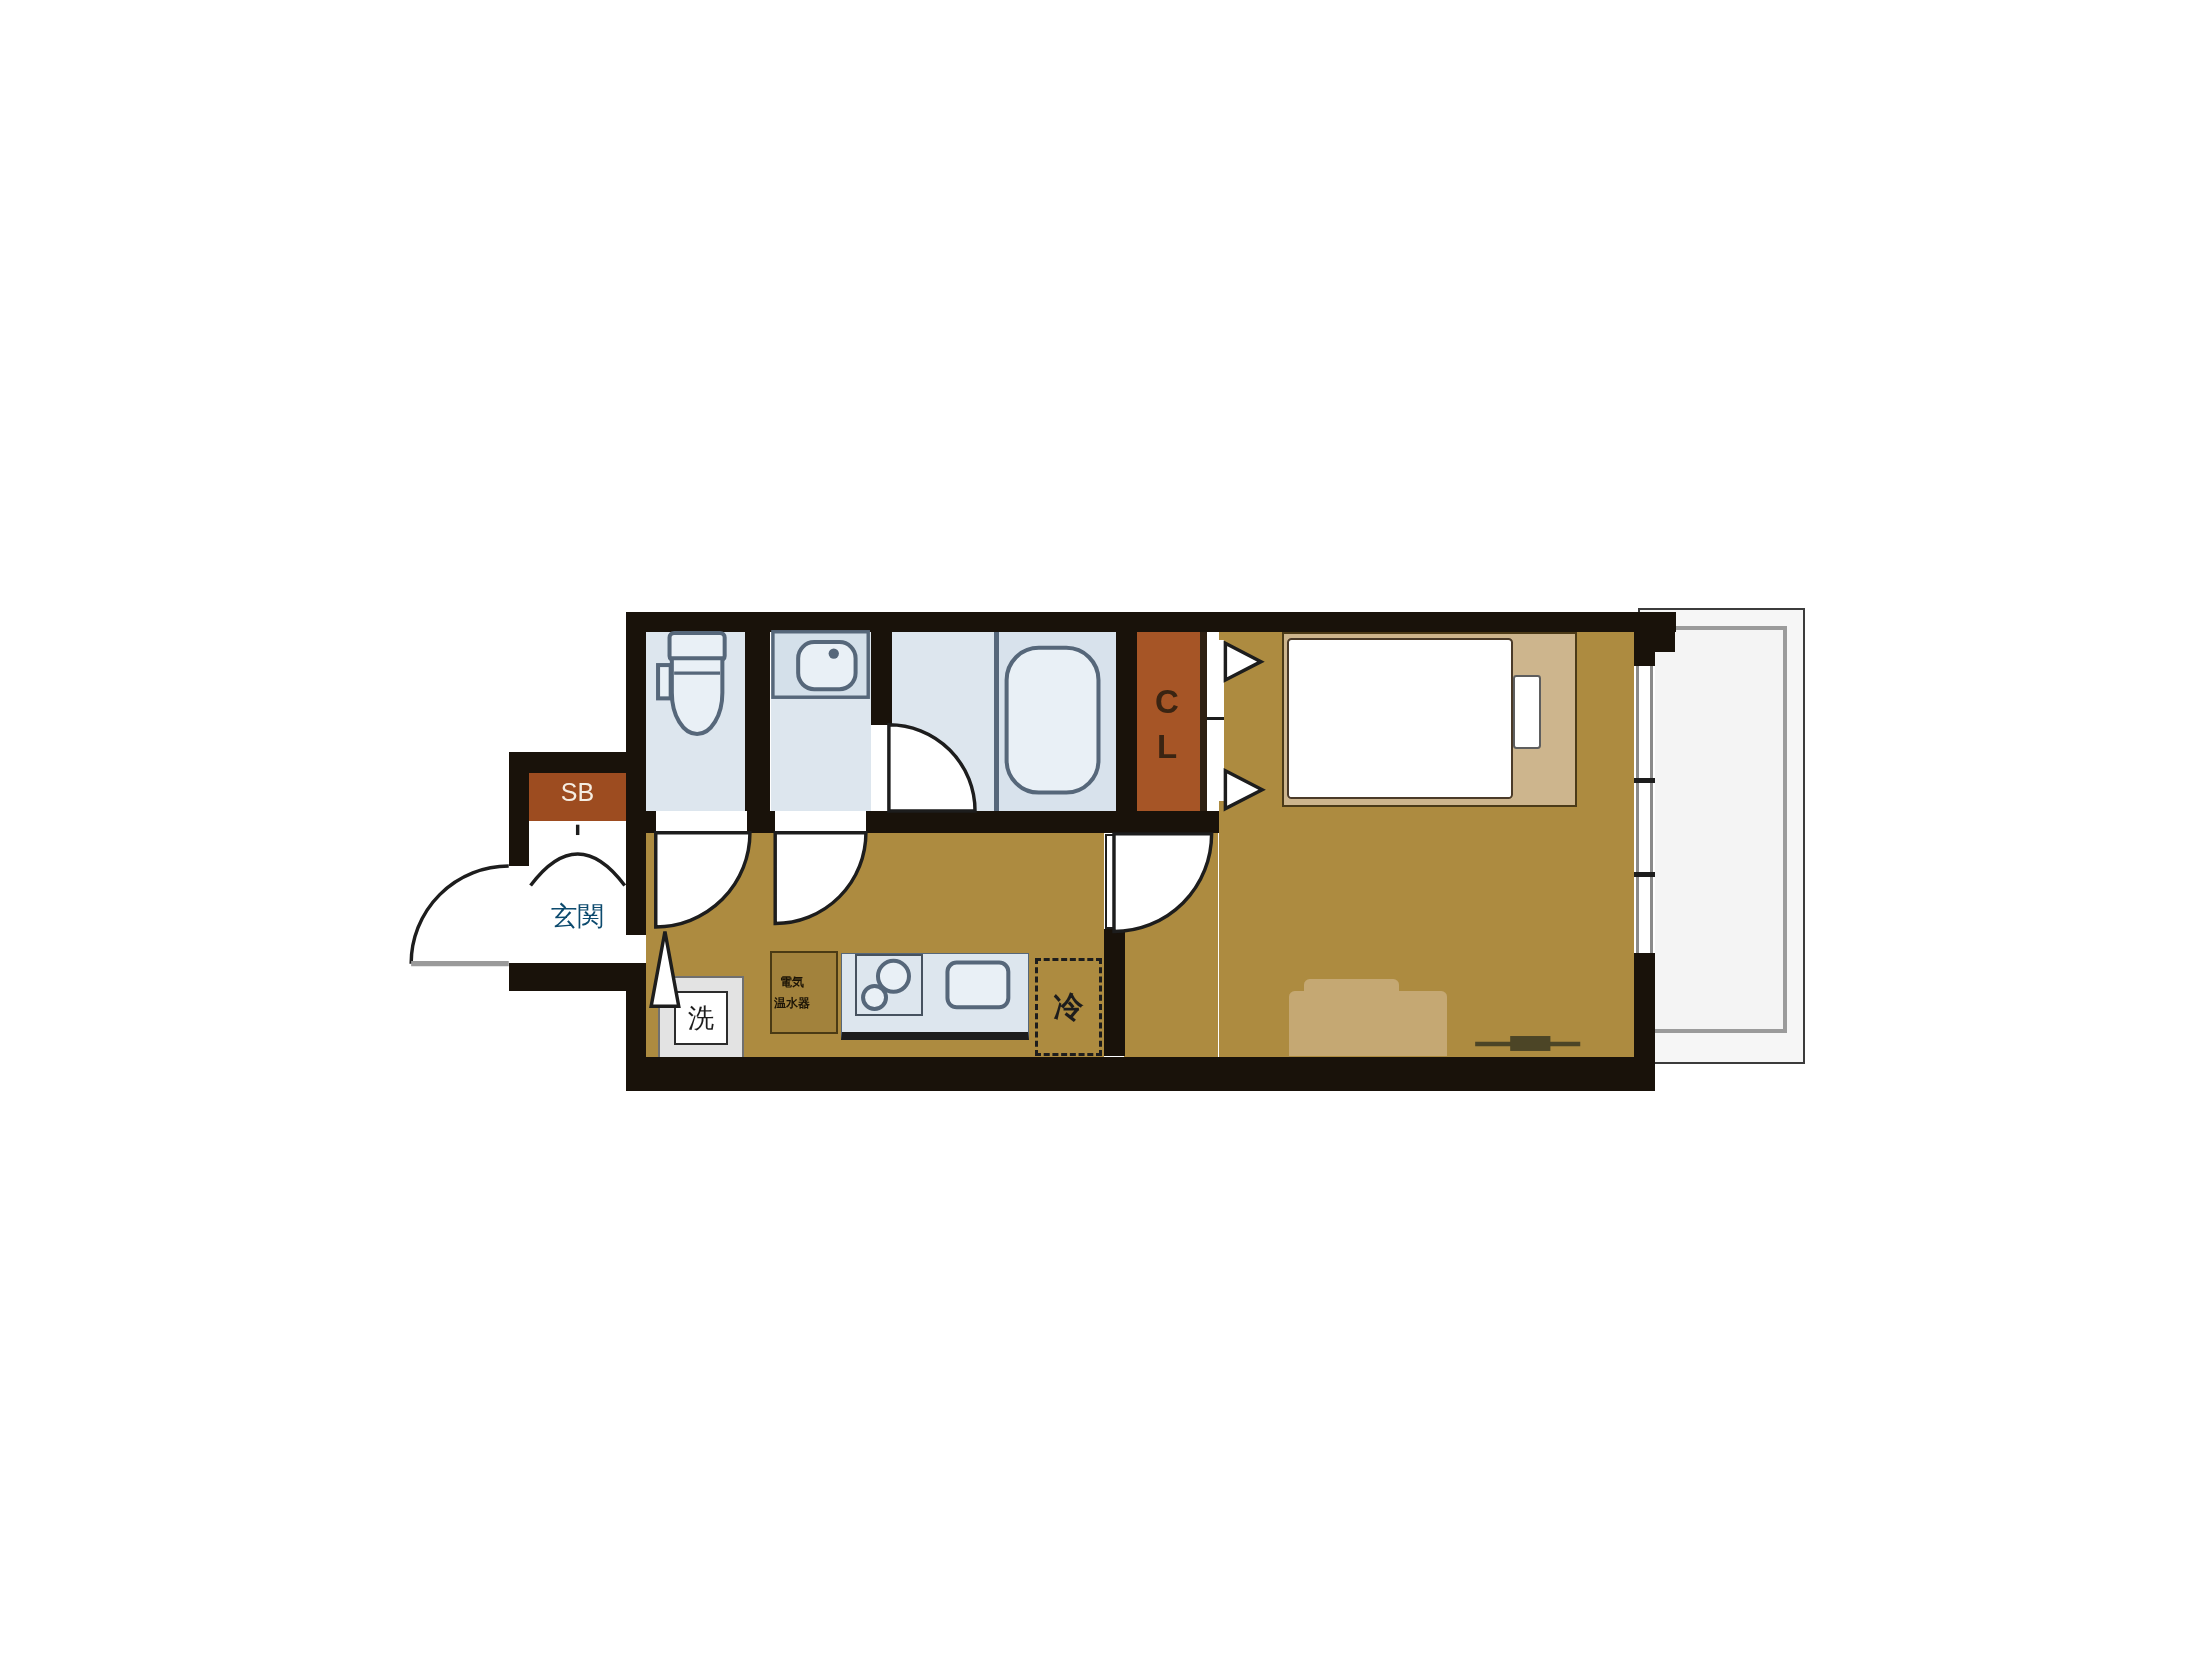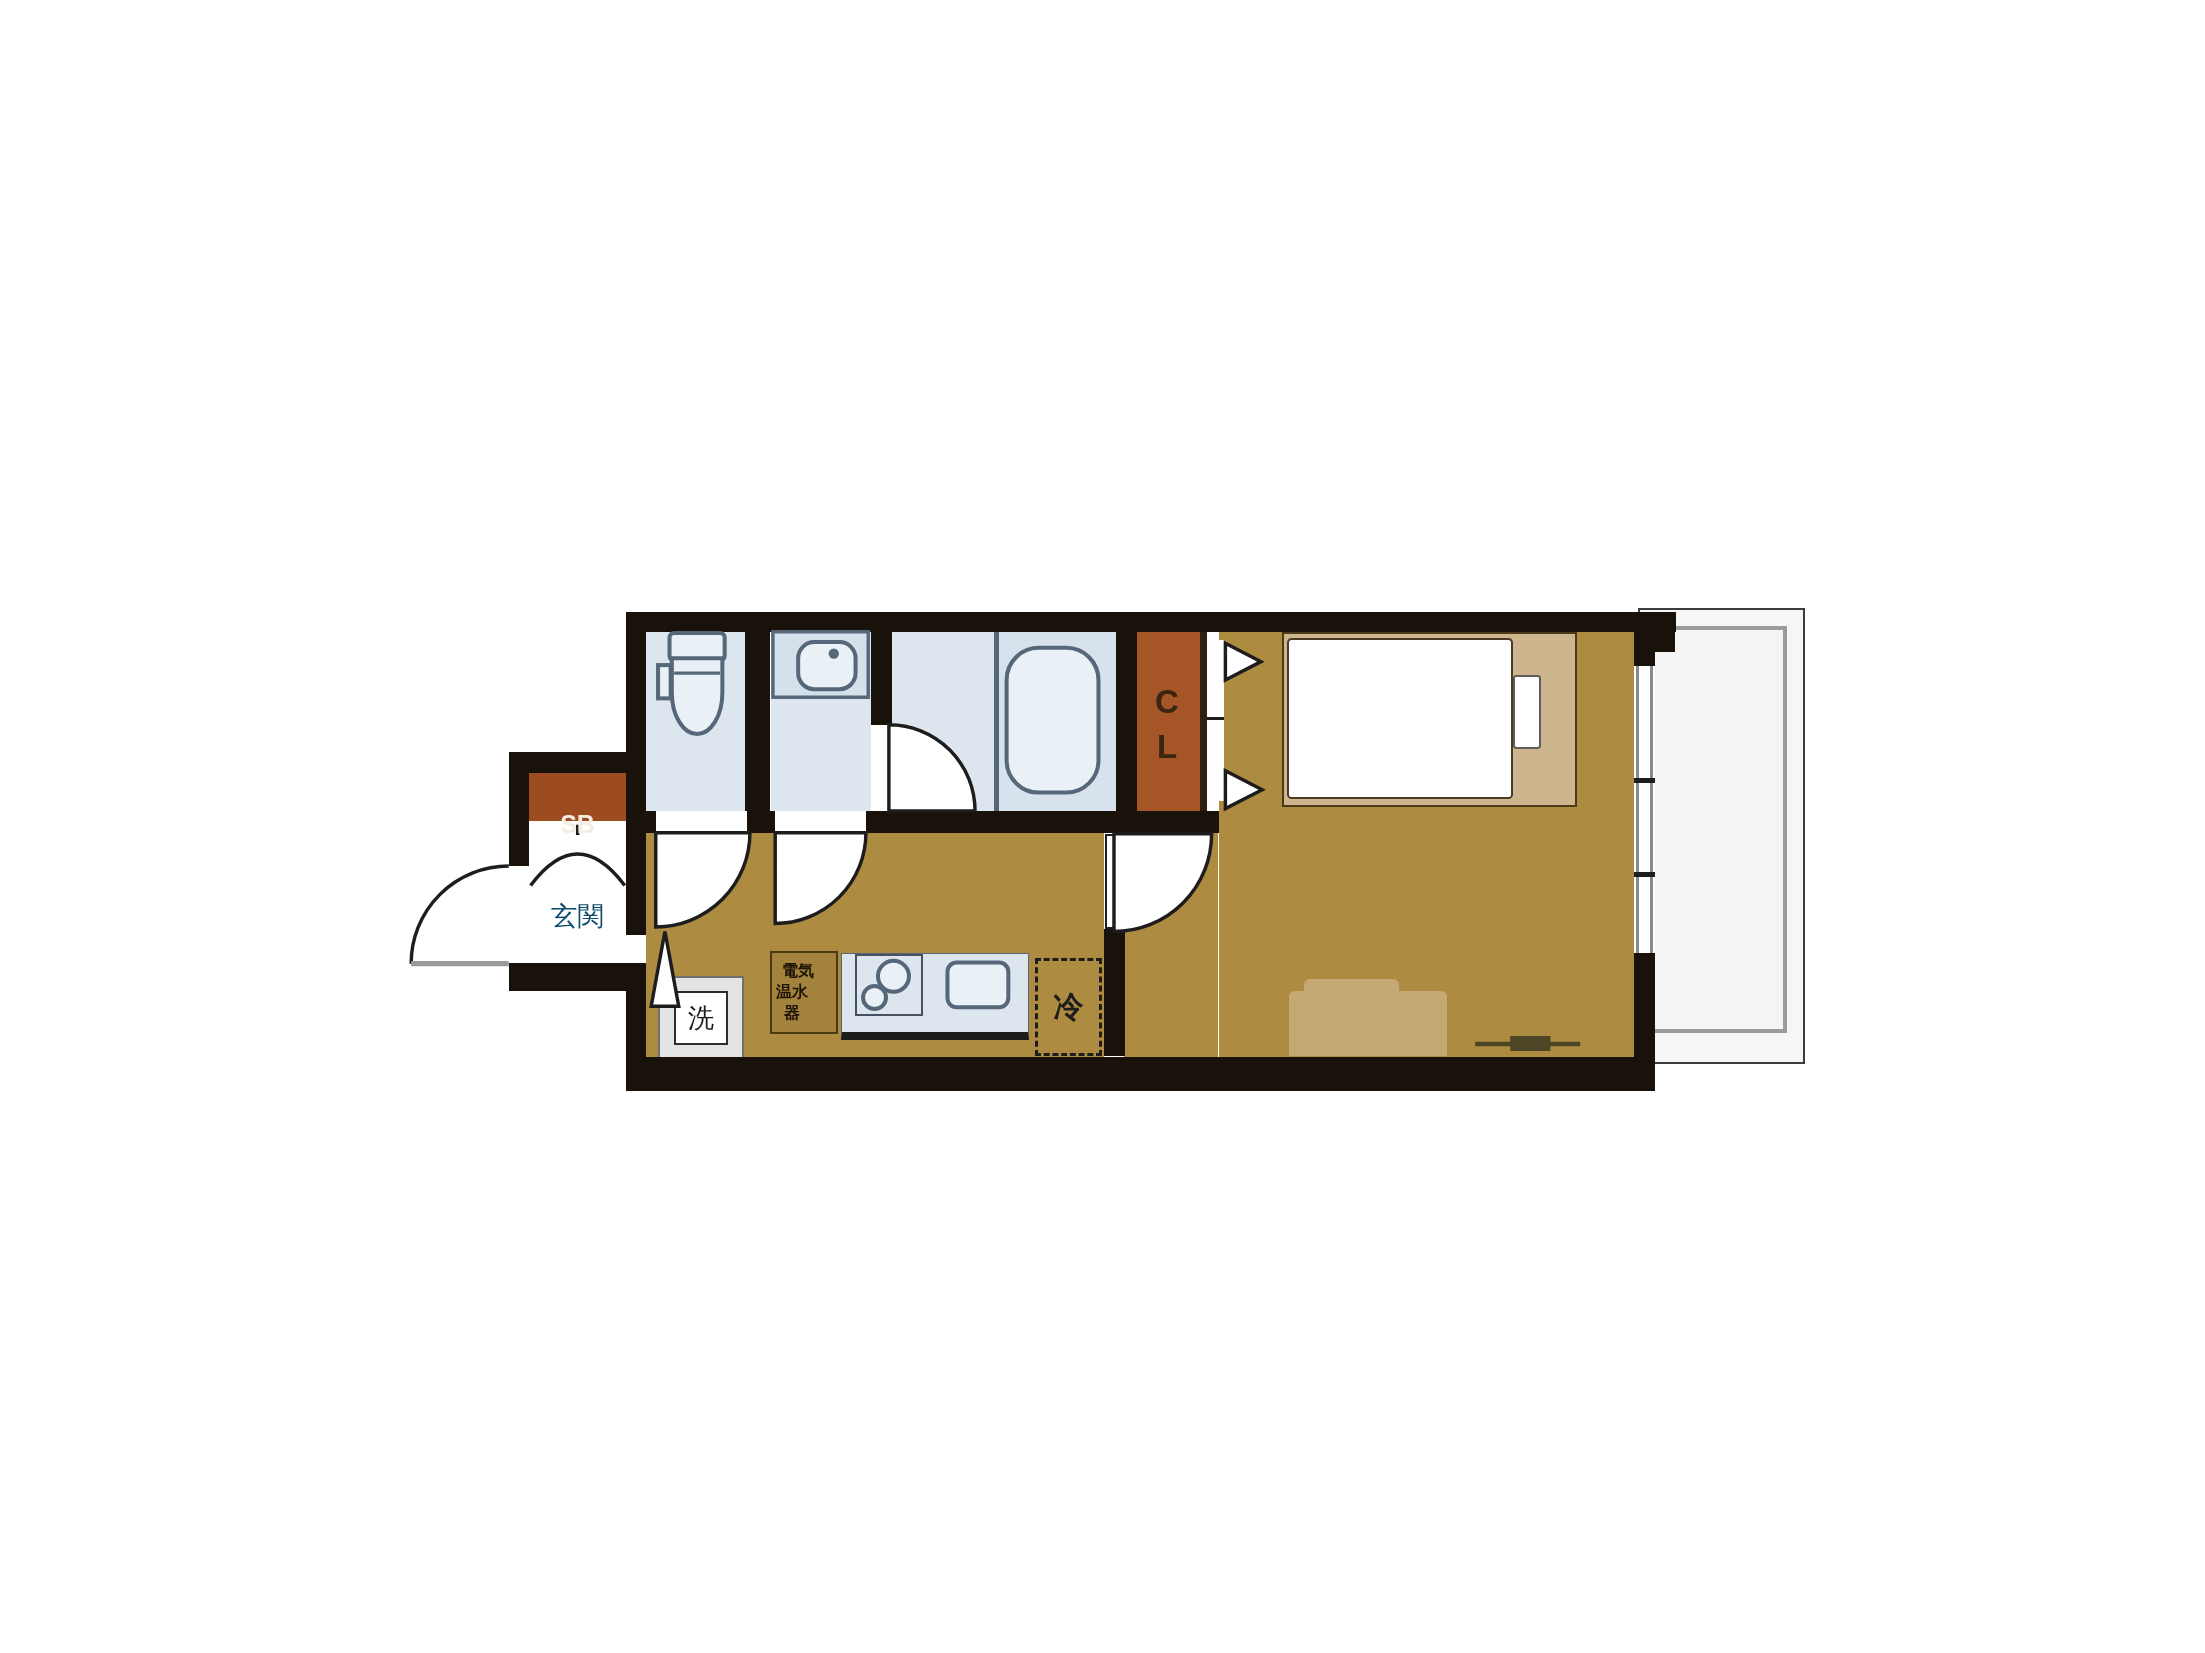--- a/index.html
+++ b/index.html
@@ -50,21 +50,21 @@
   <div class="abs" style="left:1289px;top:991px;width:158px;height:65px;background:var(--c-sofa);border-radius:5.7px 5.7px 0 0;"></div>
   <div class="abs" style="left:1304px;top:979px;width:95px;height:12.6px;background:var(--c-sofa);border-radius:5.7px 5.7px 0 0;"></div>
 
   <div class="abs" style="left:528px;top:772px;width:99px;height:49px;background:var(--c-rust);"></div>
   <div class="abs white" style="left:528px;top:822px;width:99px;height:141px;"></div>
 
   <div class="abs" style="left:841px;top:953px;width:188px;height:87px;background:var(--c-wet);border:1.7px solid var(--c-stroke);border-bottom:8px solid #1d1d1d;"></div>
   <div class="abs" style="left:855px;top:954px;width:68px;height:62px;border:2.9px solid #46525f;"></div>
 
   <div class="abs" style="left:770px;top:951px;width:68px;height:83px;background:var(--c-heaterbox);border:2.9px solid var(--c-heaterline);"></div>
-  <div class="abs lbl" style="left:770px;top:958px;width:44px;height:69px;flex-direction:column;font-size:16px;font-weight:bold;color:var(--c-heatertext);line-height:20.7px;align-items:flex-end;">
+  <div class="abs lbl" style="left:770px;top:958px;width:44px;height:69px;flex-direction:column;font-size:12px;font-weight:bold;color:var(--c-heatertext);line-height:20.7px;">
      <span>電気</span>
      <span>温水器</span>
   </div>
 
   <div class="abs" style="left:658px;top:976px;width:86px;height:83px;background:#e3e3e3;border:2.3px solid #707070;"></div>
   <div class="abs lbl" style="left:674px;top:991px;width:54px;height:54px;background:#fff;border:2.9px solid #2c2c2c;font-size:26.4px;color:#1d1d1d;">
      <span>洗</span>
   </div>
 
   <div class="abs lbl" style="left:1035px;top:958px;width:67px;height:98px;border:3.4px dashed #1d1d1d;font-size:30px;font-weight:bold;color:#1d1d1d;">
@@ -130,21 +130,21 @@
 
     <circle class="fix" cx="1556" cy="1700" r="27" stroke-width="6"></circle>
     <circle class="fix" cx="1523" cy="1737" r="20" stroke-width="6"></circle>
 
     <rect class="fix" x="1650" y="1676" width="106" height="78" rx="16" stroke-width="6"></rect>
 
     <line x1="2569" y1="1818" x2="2752" y2="1818" stroke="#4c4526" stroke-width="8"></line>
     <rect x="2630" y="1804" width="70" height="26" fill="#4c4526"></rect>
   </svg>
 
-  <div class="abs lbl" style="left:528px;top:774px;width:99px;height:36px;font-size:25px;font-weight:bold;color:var(--c-sbtext);margin-top:32px;">
+  <div class="abs lbl" style="left:528px;top:774px;width:99px;height:36px;font-size:25px;font-weight:normal;color:var(--c-sbtext);">
      <span>SB</span>
   </div>
   <div class="abs lbl" style="left:528px;top:896px;width:99px;height:40px;font-size:26.4px;color:#0c4a6e;">
      <span>玄関</span>
   </div>
   <div class="abs lbl" style="left:1137px;top:666px;width:60px;height:115px;flex-direction:column;font-size:33px;font-weight:bold;color:var(--c-cltext);line-height:45px;">
      <span>C</span>
      <span>L</span>
   </div>
 

